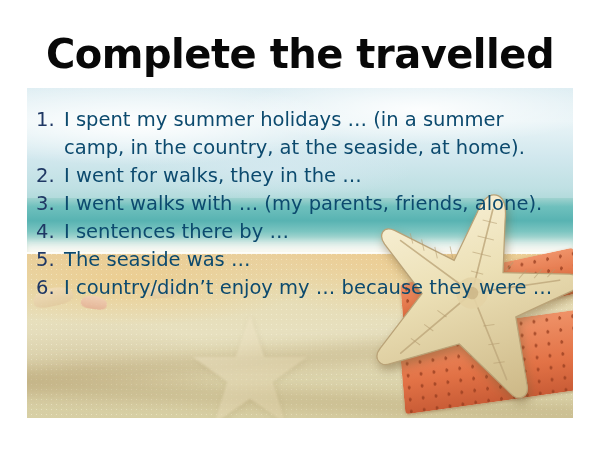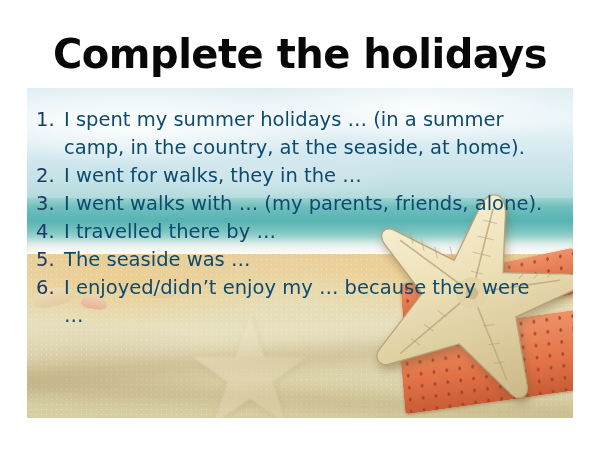--- a/index.html
+++ b/index.html
@@ -165,21 +165,21 @@
   .li-text{
     flex:1 1 auto;
     color:#0c4a6e;
   }
 </style>
 </head>
 <body>
 
 <div class="slide">
 
-  <div class="title">Complete the holidays</div>
+  <div class="title">Complete the travelled</div>
 
   <div class="photo">
     <div class="sky"></div>
     <div class="sea"></div>
     <div class="surf"></div>
     <div class="sand"></div>
     <div class="sand-grain"></div>
     <div class="sand-ridge ridge1"></div>
     <div class="sand-ridge ridge2"></div>
 
@@ -261,25 +261,25 @@
     <div class="li">
       <span class="li-num">2.</span>
       <span class="li-text">I went for walks, they in the …</span>
     </div>
     <div class="li">
       <span class="li-num">3.</span>
       <span class="li-text">I went walks with … (my parents, friends, alone).</span>
     </div>
     <div class="li">
       <span class="li-num">4.</span>
-      <span class="li-text">I travelled there by …</span>
+      <span class="li-text">I sentences there by …</span>
     </div>
     <div class="li">
       <span class="li-num">5.</span>
       <span class="li-text">The seaside was …</span>
     </div>
     <div class="li">
       <span class="li-num">6.</span>
-      <span class="li-text">I enjoyed/didn’t enjoy my … because they were …</span>
+      <span class="li-text">I country/didn’t enjoy my … because they were …</span>
     </div>
   </div>
 
 </div>
 
 </body></html>

